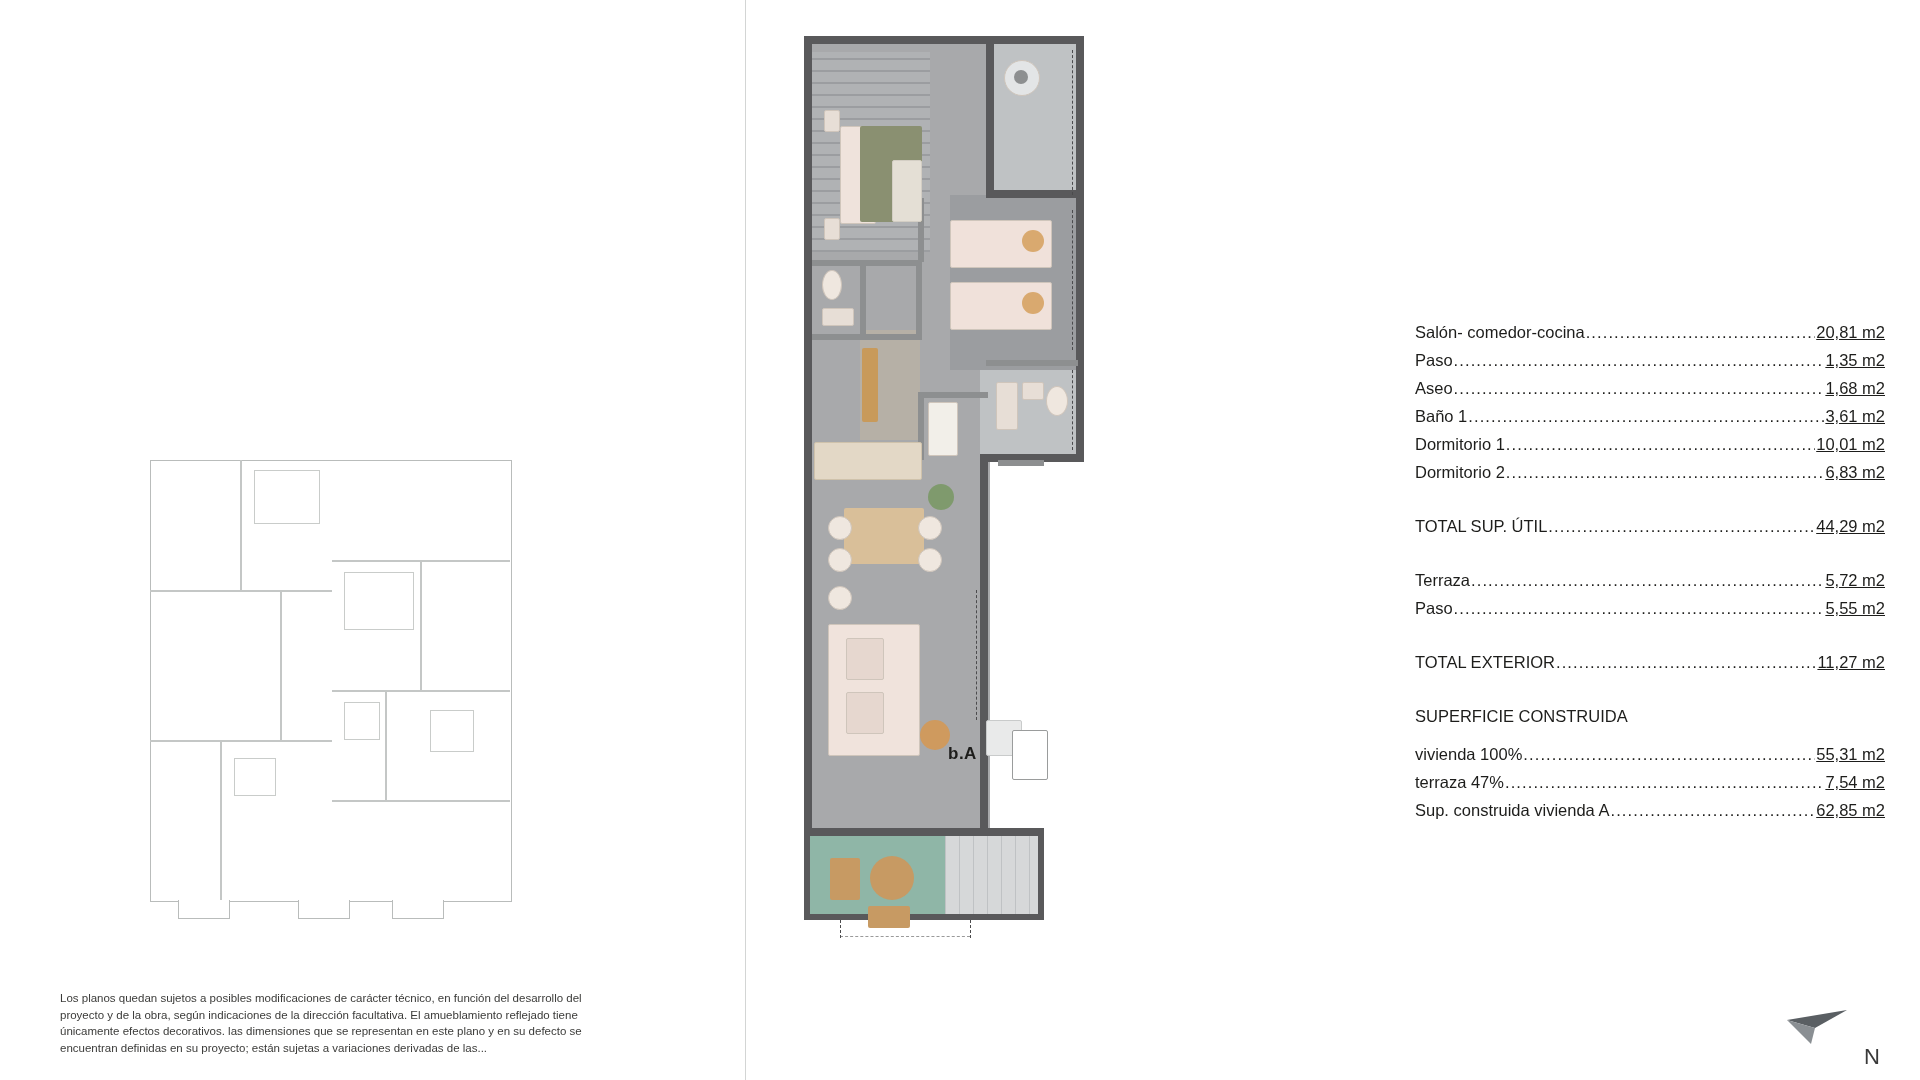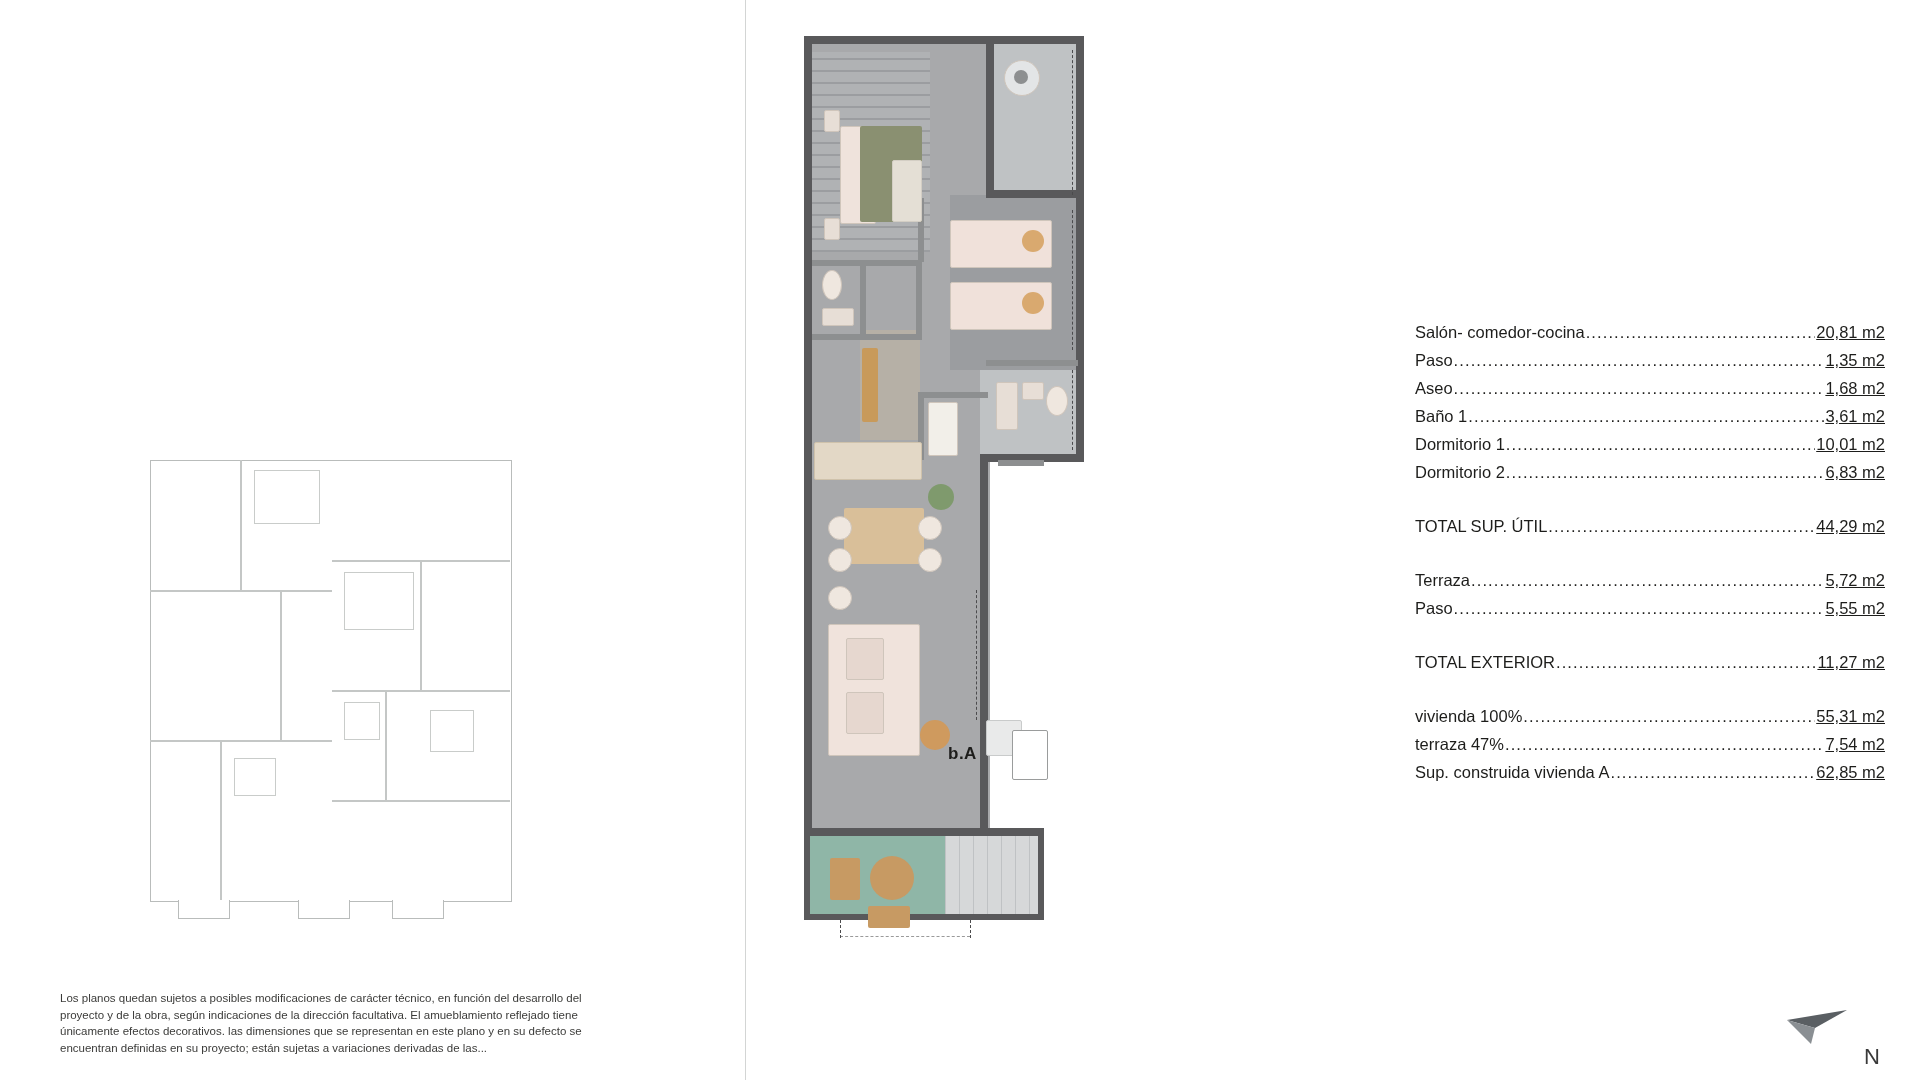--- a/index.html
+++ b/index.html
@@ -422,20 +422,21 @@
   <div class="gap-26"></div>
 
   <div class="row">
     <span class="lbl">TOTAL EXTERIOR</span>
     <span class="dots">........................................................................................................</span>
     <span class="val">11,27 m2</span>
   </div>
 
   <div class="gap-26"></div>
 
+  <div class="section-title">SUPERFICIE CONSTRUIDA</div>
 
   <div class="row">
     <span class="lbl">vivienda 100%</span>
     <span class="dots">........................................................................................................</span>
     <span class="val">55,31 m2</span>
   </div>
   <div class="row">
     <span class="lbl">terraza 47%</span>
     <span class="dots">........................................................................................................</span>
     <span class="val">7,54 m2</span>

